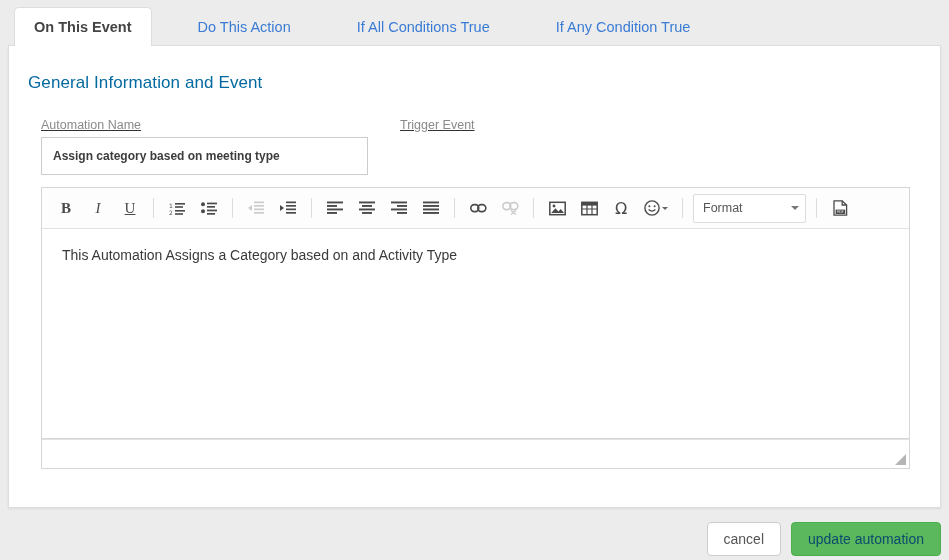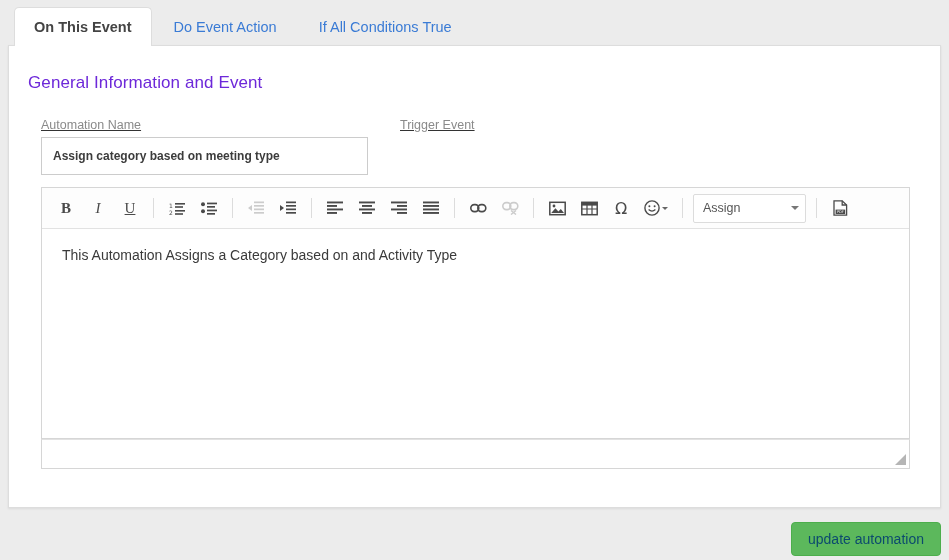--- a/index.html
+++ b/index.html
@@ -39,21 +39,21 @@
     color: #3a7bd5;
     padding: 11px 19px 12px 19px;
     line-height: 16px;
     white-space: nowrap;
     cursor: pointer;
     border: 1px solid transparent;
     border-bottom: none;
     border-radius: 5px 5px 0 0;
     box-sizing: border-box;
     height: 39px;
-    margin-right: 2px;
+    margin-right: 26px;
   }
   .tab.active {
     background: #ffffff;
     color: #444444;
     font-weight: bold;
     border-color: #dddddd;
     position: relative;
     z-index: 3;
   }
 
@@ -68,21 +68,21 @@
     border: 1px solid #dddddd;
     box-sizing: border-box;
     box-shadow: 0 1px 2px rgba(0,0,0,0.08);
     z-index: 1;
   }
   .card-title {
     position: absolute;
     left: 19px;
     top: 27px;
     font-size: 17px;
-    color: #6d28d9;
+    color: #0369a1;
     letter-spacing: 0.1px;
   }
 
   
   .field-label {
     font-size: 12.5px;
     color: #8a8a8a;
     margin-bottom: 5px;
     display: block;
   }
@@ -251,22 +251,23 @@
     min-width: 150px;
     text-align: center;
   }
 </style>
 </head>
 <body>
 
 <div class="tabstrip">
   <div class="tabs">
     <div class="tab active">On This Event</div>
-    <div class="tab">Do Event Action</div>
+    <div class="tab">Do This Action</div>
     <div class="tab">If All Conditions True</div>
+    <div class="tab">If Any Condition True</div>
   </div>
 </div>
 
 <div class="card">
 
   <div class="card-title">General Information and Event</div>
 
   <div class="fld fld-name">
     <span class="field-label">Automation Name</span>
     <input class="text-input" type="text" value="Assign category based on meeting type" style="">
@@ -421,21 +422,21 @@
             <circle cx="5.4" cy="6.2" r="1" fill="currentColor"></circle>
             <circle cx="10.6" cy="6.2" r="1" fill="currentColor"></circle>
             <path d="M4.6 9.6 Q8 12.6 11.4 9.6" fill="none" stroke="currentColor" stroke-width="1.3"></path>
           </svg>
           <span class="caret-sm"></span>
         </div>
 
         <div class="tb-sep"></div>
 
         <div class="tb-combo">
-          <span>Assign</span>
+          <span>Format</span>
           <span class="caret"></span>
         </div>
 
         <div class="tb-sep"></div>
 
         <div class="tb-btn">
           <svg width="15" height="16" viewBox="0 0 15 16">
             <path d="M1 0.8 H9.2 L13.6 5 V15.2 H1 Z" fill="none" stroke="currentColor" stroke-width="1.3"></path>
             <path d="M9.2 0.8 V5 H13.6" fill="none" stroke="currentColor" stroke-width="1.3"></path>
             <rect x="2.6" y="9.6" width="9.6" height="4.4" fill="currentColor"></rect>
@@ -449,14 +450,15 @@
     </div>
 
     <div class="editor-box editor-footer">
       <div class="resize-grip"></div>
     </div>
   </div>
 
 </div>
 
 <div class="footer">
+  <div class="btn btn-cancel">cancel</div>
   <div class="btn btn-primary">update automation</div>
 </div>
 
 </body></html>

